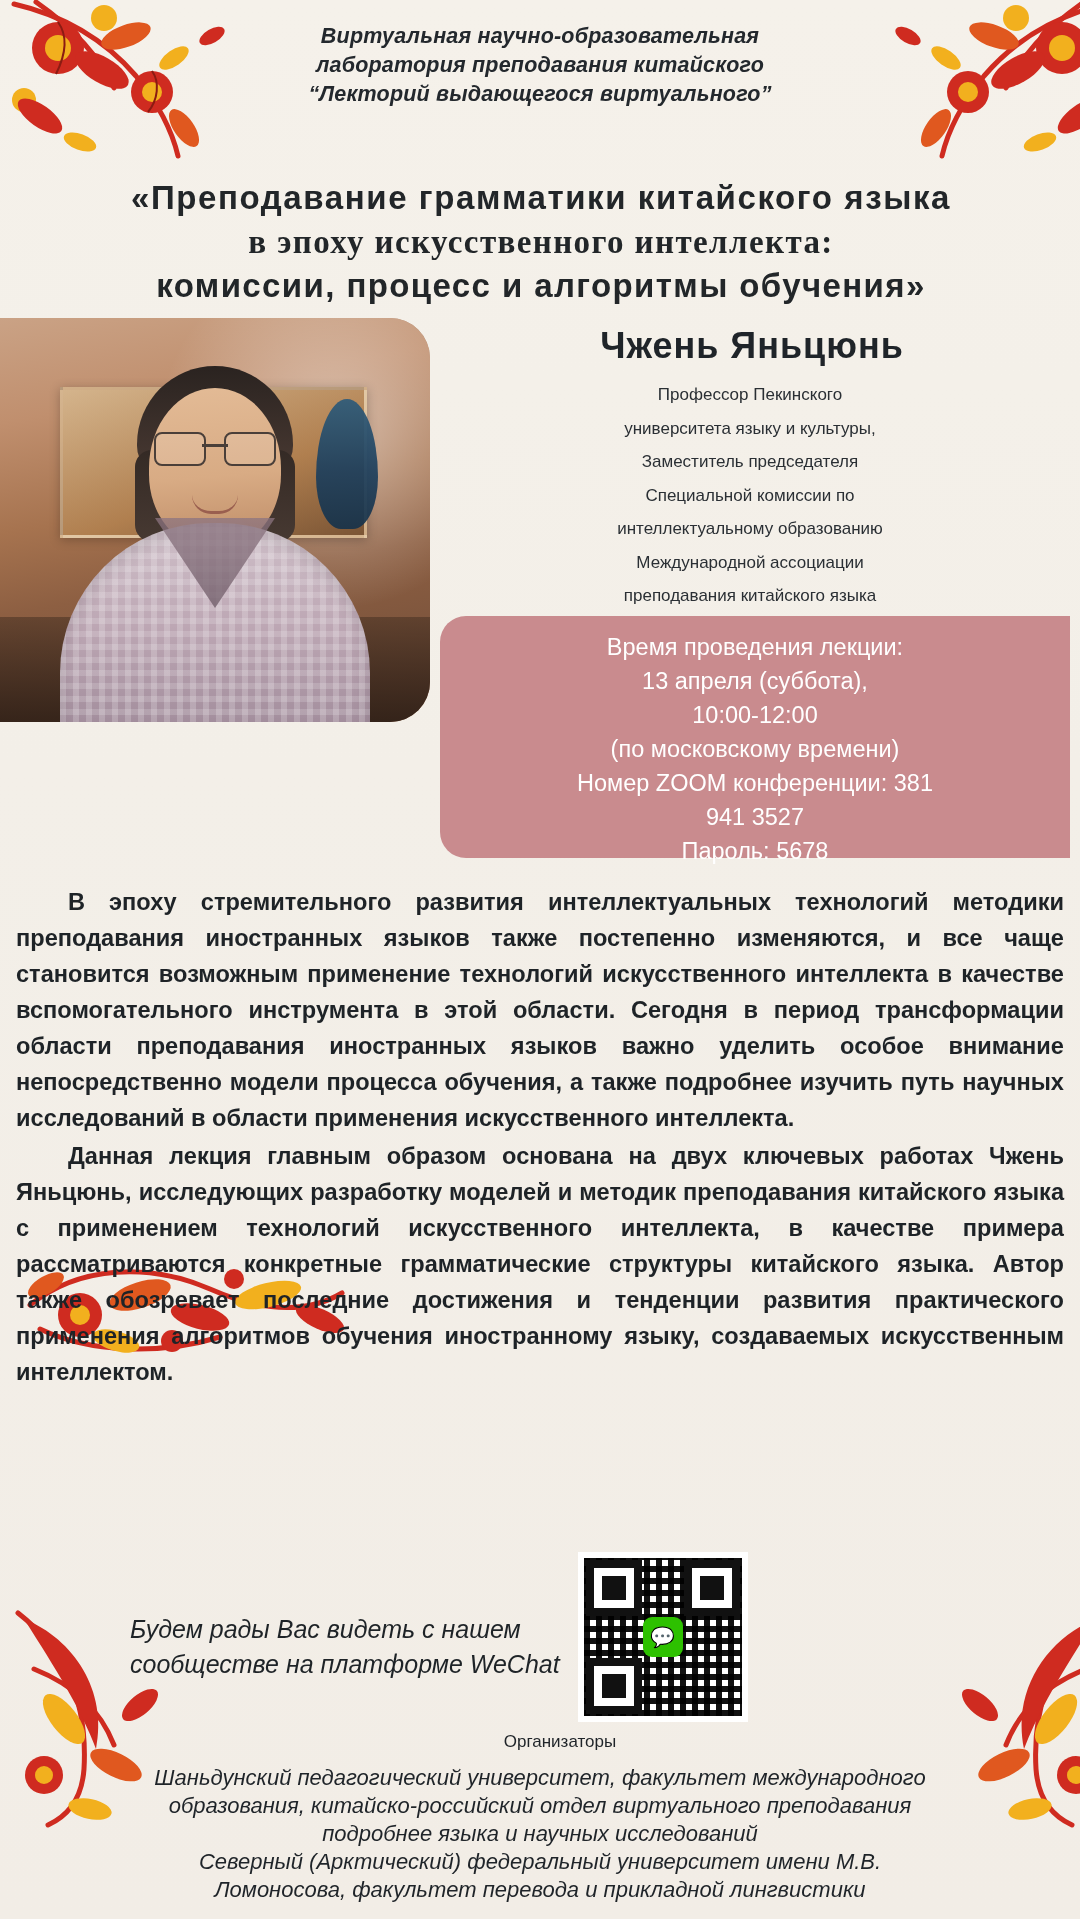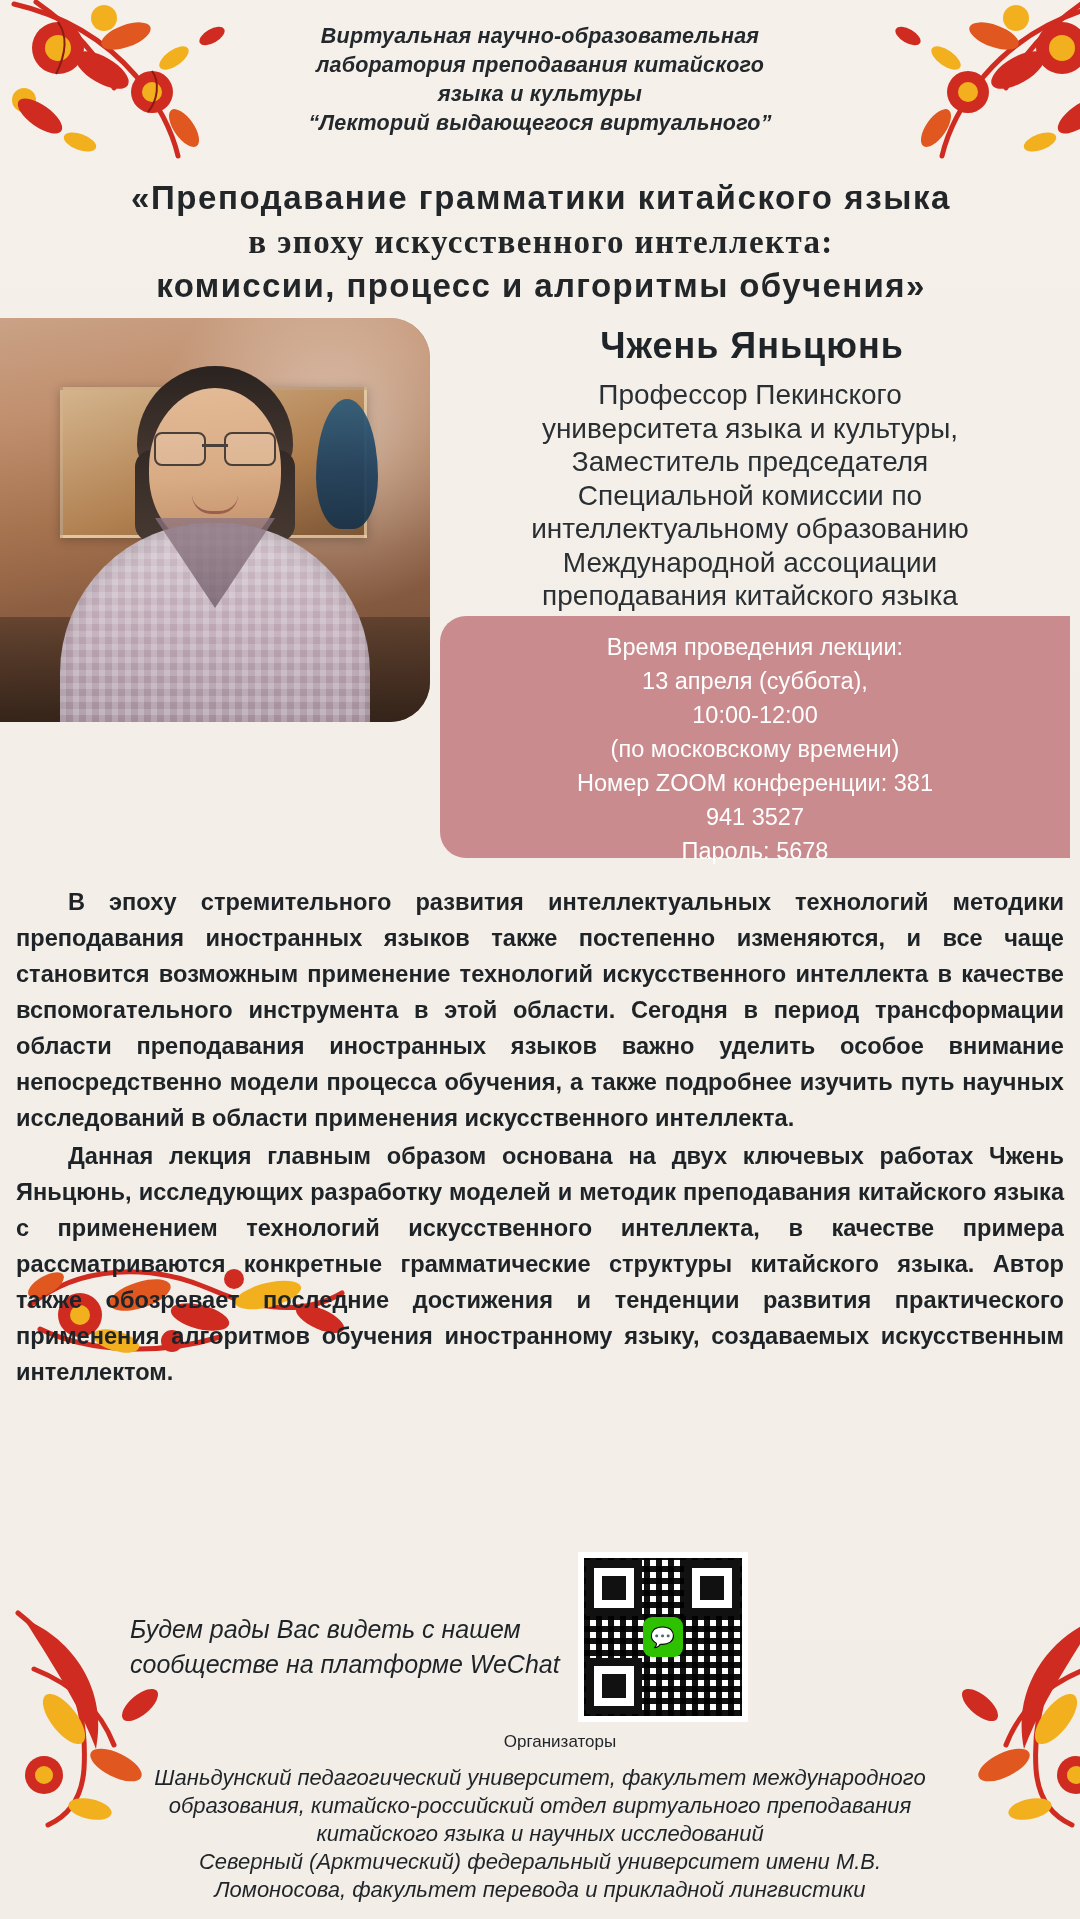--- a/index.html
+++ b/index.html
@@ -235,21 +235,21 @@
     font-size: 36px;
     letter-spacing: 1px;
     color: #1f2429;
   }
   .speaker-bio {
     position: absolute;
     left: 440px;
     top: 378px;
     width: 620px;
     text-align: center;
-    font-size: 28px;
+    font-size: 17px;
     line-height: 33.5px;
     color: #2a2f34;
   }
 
   
   .timecard {
     position: absolute;
     left: 440px;
     top: 616px;
     width: 630px;
@@ -408,21 +408,20 @@
         <ellipse cx="168" cy="62" rx="17" ry="8" fill="#f2b01e" transform="rotate(-35 168 62)"></ellipse>
         <ellipse cx="74" cy="146" rx="17" ry="8" fill="#f2b01e" transform="rotate(20 74 146)"></ellipse>
         <ellipse cx="206" cy="40" rx="14" ry="7" fill="#cf2b20" transform="rotate(-30 206 40)"></ellipse>
       </g>
     </svg>
   </div>
 
   <div class="header">
     <div>Виртуальная научно-образовательная</div>
     <div>лаборатория преподавания китайского</div>
-    <div>языка и культуры</div>
     <div>“Лекторий выдающегося виртуального”</div>
   </div>
 
   <div class="title">
     <span class="l1">«Преподавание грамматики китайского языка</span>
     <span class="l2">в эпоху  искусственного интеллекта:</span>
     <span class="l3">комиссии, процесс и алгоритмы обучения»</span>
   </div>
 
   <div class="portrait">
@@ -443,21 +442,21 @@
       <div class="smile"></div>
       <div class="neck"></div>
       <div class="shoulders"></div>
       <div class="collar"></div>
     </div>
   </div>
 
   <div class="speaker-name">Чжень   Яньцюнь</div>
   <div class="speaker-bio">
     <div>Профессор Пекинского</div>
-    <div>университета языка и культуры,</div>
+    <div>университета языку и культуры,</div>
     <div>Заместитель председателя</div>
     <div>Специальной комиссии по</div>
     <div>интеллектуальному образованию</div>
     <div>Международной ассоциации</div>
     <div>преподавания китайского языка</div>
   </div>
 
   <div class="timecard">
     <span class="ln">Время проведения лекции:</span>
     <span class="ln">13 апреля (суббота),</span>
@@ -547,18 +546,18 @@
           <i></i>
         </div>
       <div class="qr-logo">💬</div>
     </div>
   </div>
 
   <div class="org-title">Организаторы</div>
   <div class="org-body">
     <span class="ln">Шаньдунский педагогический университет, факультет международного</span>
     <span class="ln">образования, китайско-российский отдел виртуального преподавания</span>
-    <span class="ln">китайского языка и научных исследований</span>
+    <span class="ln">подробнее языка и научных исследований</span>
     <span class="ln">Северный (Арктический) федеральный университет имени М.В.</span>
     <span class="ln">Ломоносова, факультет перевода и прикладной лингвистики</span>
   </div>
 
 </div>
 
 </body></html>

